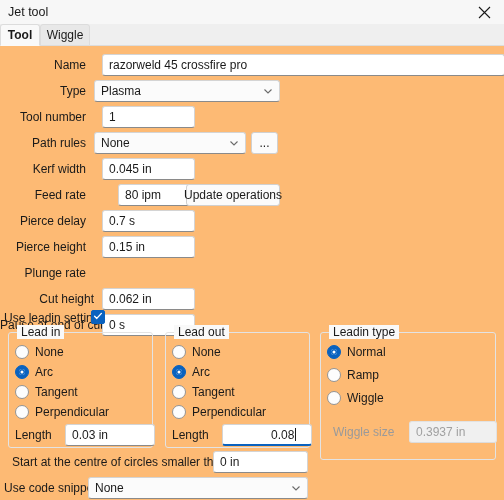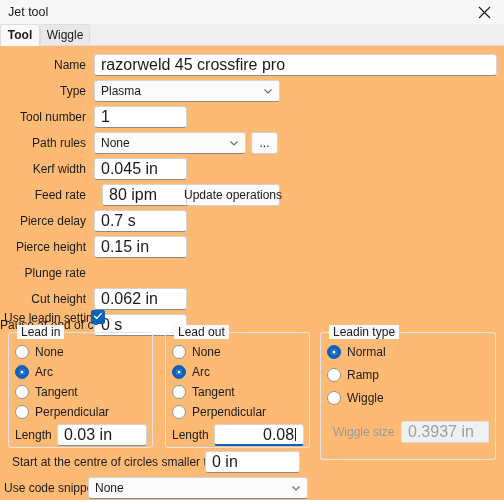--- a/index.html
+++ b/index.html
@@ -75,24 +75,25 @@
   }
   .fld {
     position:absolute;
     height:22px;
     background:#ffffff;
     border:1px solid #d4d4d4;
     border-bottom:1px solid #8a8a8a;
     border-radius:3px;
     display:flex; align-items:center;
     padding-left:6px;
-    font-size:16px;
+    font-size:12px;
     color:#1a1a1a;
     overflow:hidden;
     white-space:nowrap;
+    margin-left:8px;
   }
   .fld.focused {
     border-bottom:2px solid #0a62bf;
   }
   .fld.disabled {
     background:#f0f0f0;
     border:1px solid #e2e2e2;
     border-bottom:1px solid #dcdcdc;
     color:#a0a0a0;
   }
@@ -233,32 +234,32 @@
           <path d="M3.5 5.5 L7 9 L10.5 5.5" stroke="#6b6b6b" stroke-width="1.1" fill="none"></path>
         </svg>
     </span>
   </div>
   <div class="btn" style="left:251px;top:86px;width:27px;">...</div>
 
   <div class="row-label" style="left:0px;top:116px;width:86px;">Kerf width</div>
   <div class="fld" style="left:94px;top:112px;width:93px;">0.045 in</div>
 
   <div class="row-label" style="left:0px;top:142px;width:86px;">Feed rate</div>
-  <div class="fld" style="left:102px;top:138px;width:93px;">80 ipm</div>
+  <div class="fld" style="left:110px;top:138px;width:93px;">80 ipm</div>
   <div class="btn" style="left:186px;top:138px;width:94px;">Update operations</div>
 
   <div class="row-label" style="left:0px;top:168px;width:86px;">Pierce delay</div>
   <div class="fld" style="left:94px;top:164px;width:93px;">0.7 s</div>
 
   <div class="row-label" style="left:0px;top:194px;width:86px;">Pierce height</div>
   <div class="fld" style="left:94px;top:190px;width:93px;">0.15 in</div>
 
   <div class="row-label" style="left:0px;top:220px;width:86px;">Plunge rate</div>
 
-  <div class="row-label" style="left:0px;top:246px;width:86px;">Cut height</div>
+  <div class="row-label" style="left:8px;top:246px;width:86px;">Cut height</div>
   <div class="fld" style="left:94px;top:242px;width:93px;">0.062 in</div>
 
   <div class="row-label" style="left:0px;top:272px;width:86px;">Pause at end of cut</div>
   <div class="fld" style="left:94px;top:268px;width:93px;">0 s</div>
 </div>
 
 <div id="chk-row-label">Use leadin settings</div>
 <div id="chk-leadin">
   <span>
     <svg width="10" height="10" viewBox="0 0 10 10">

